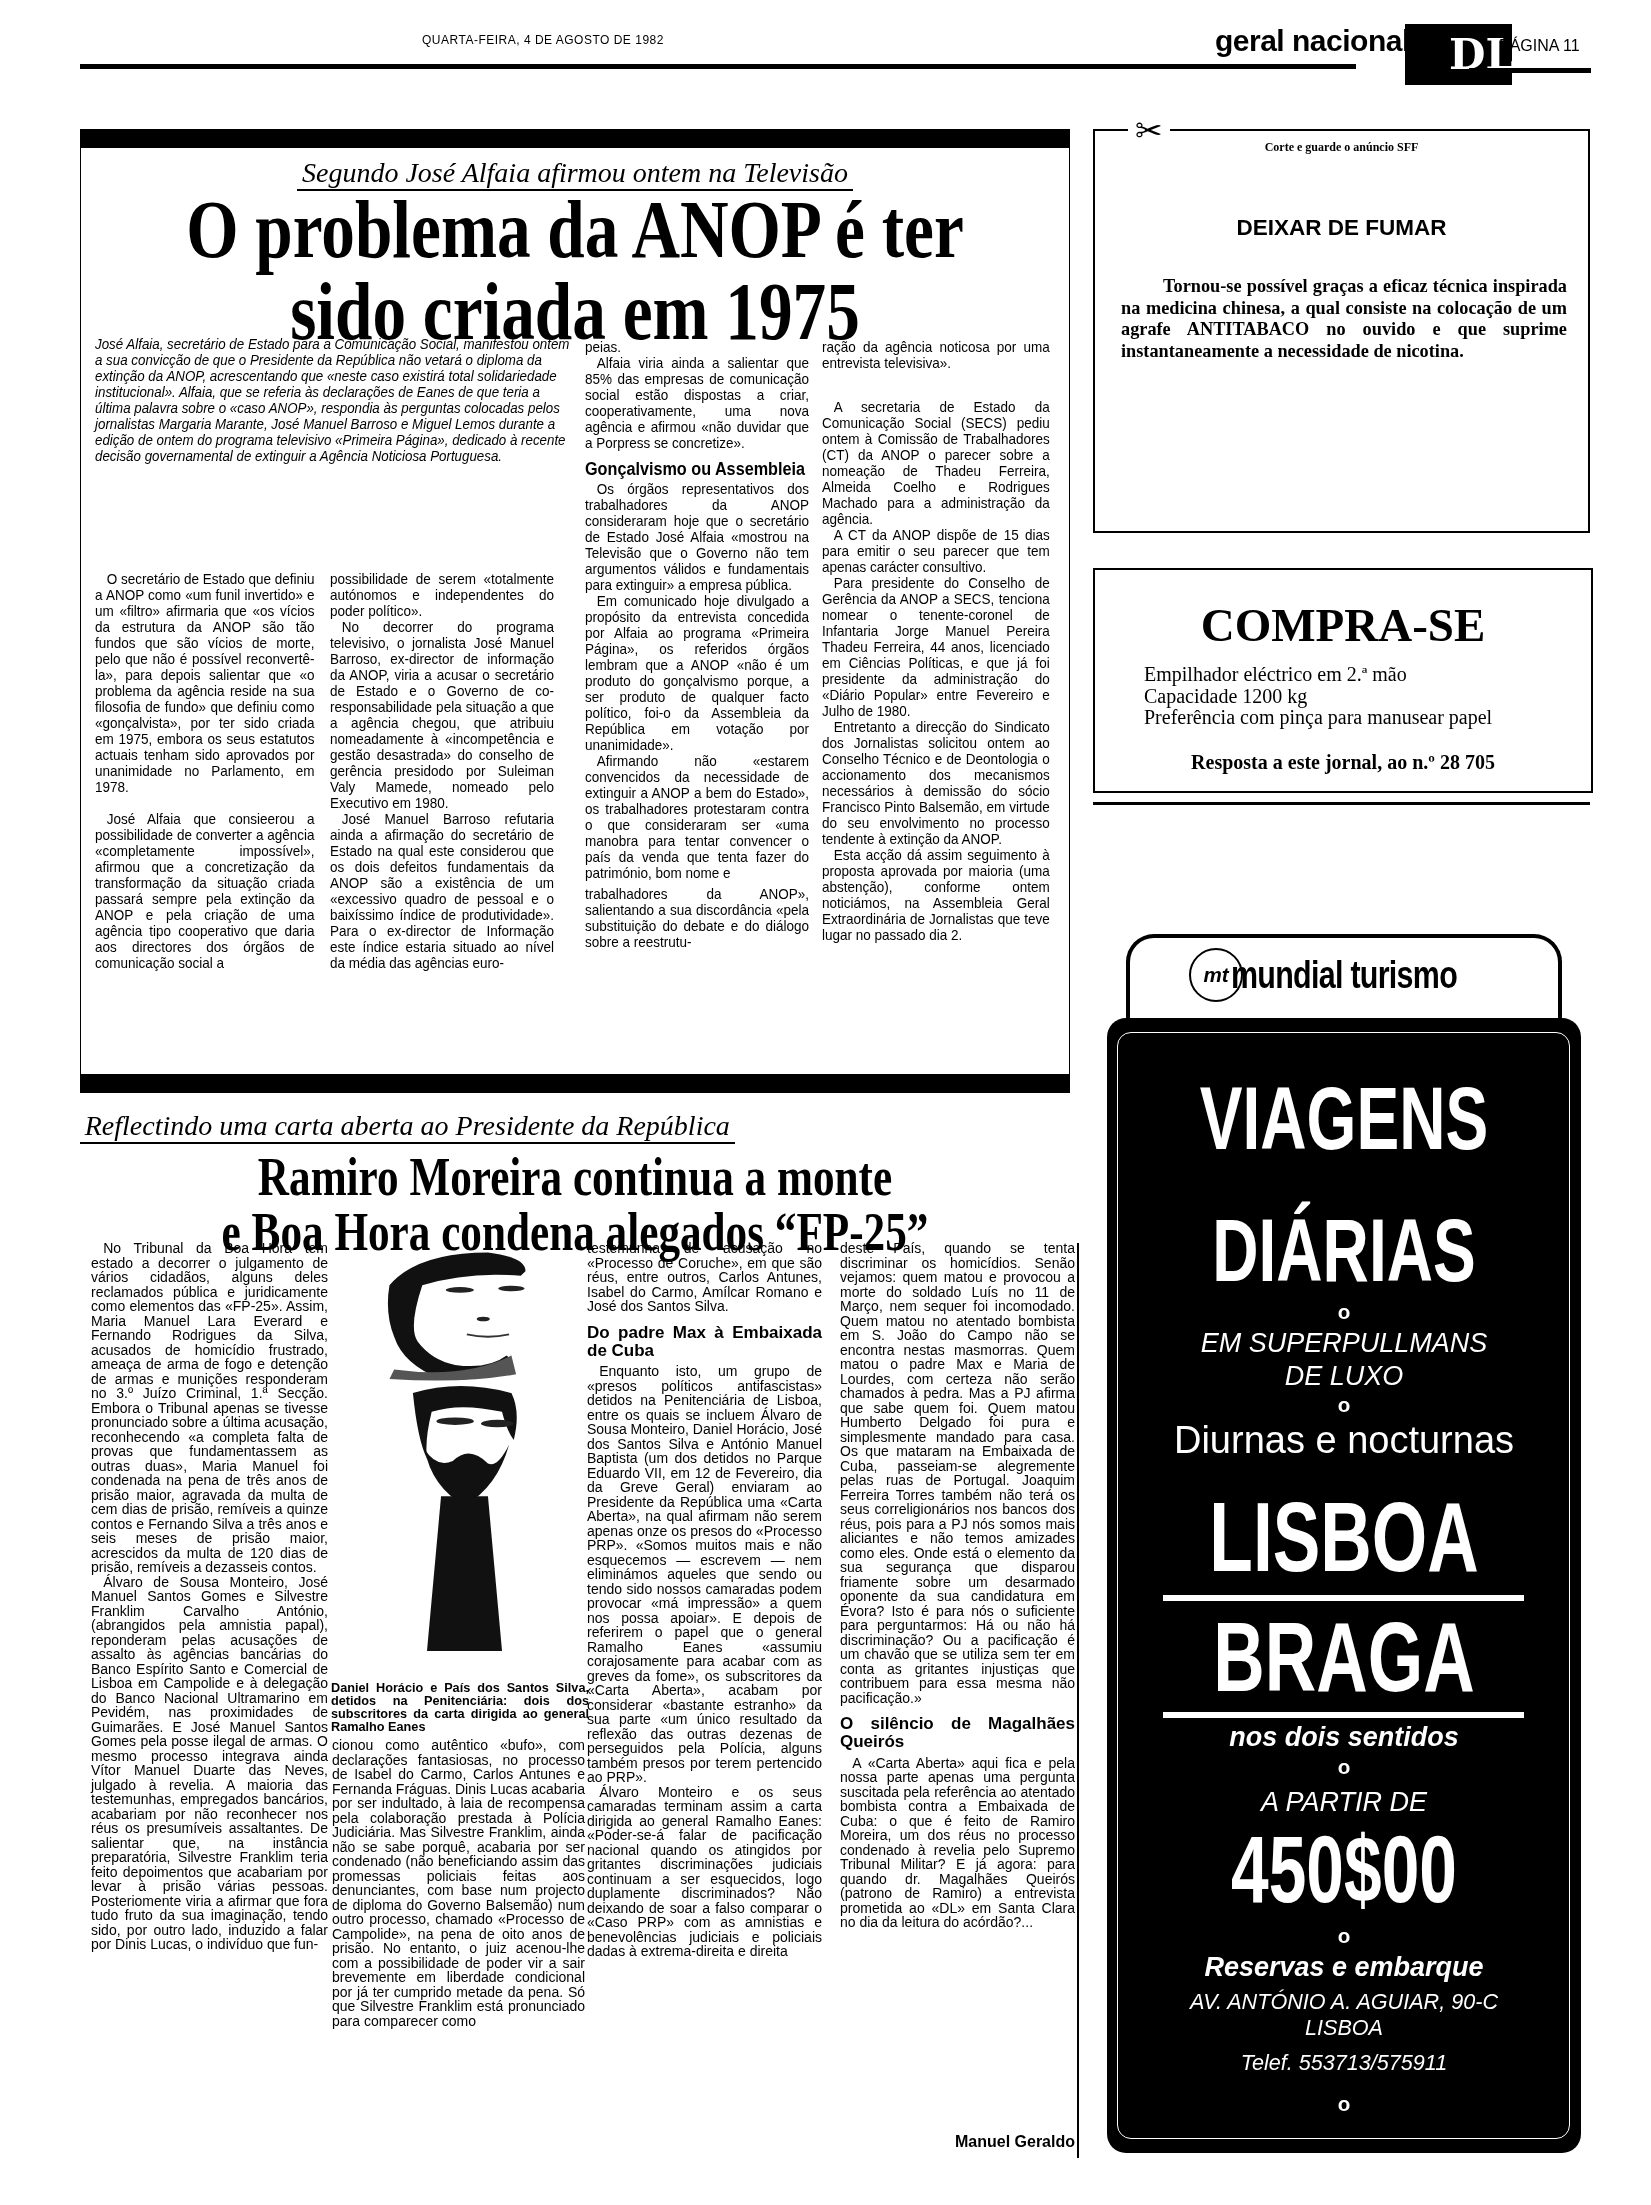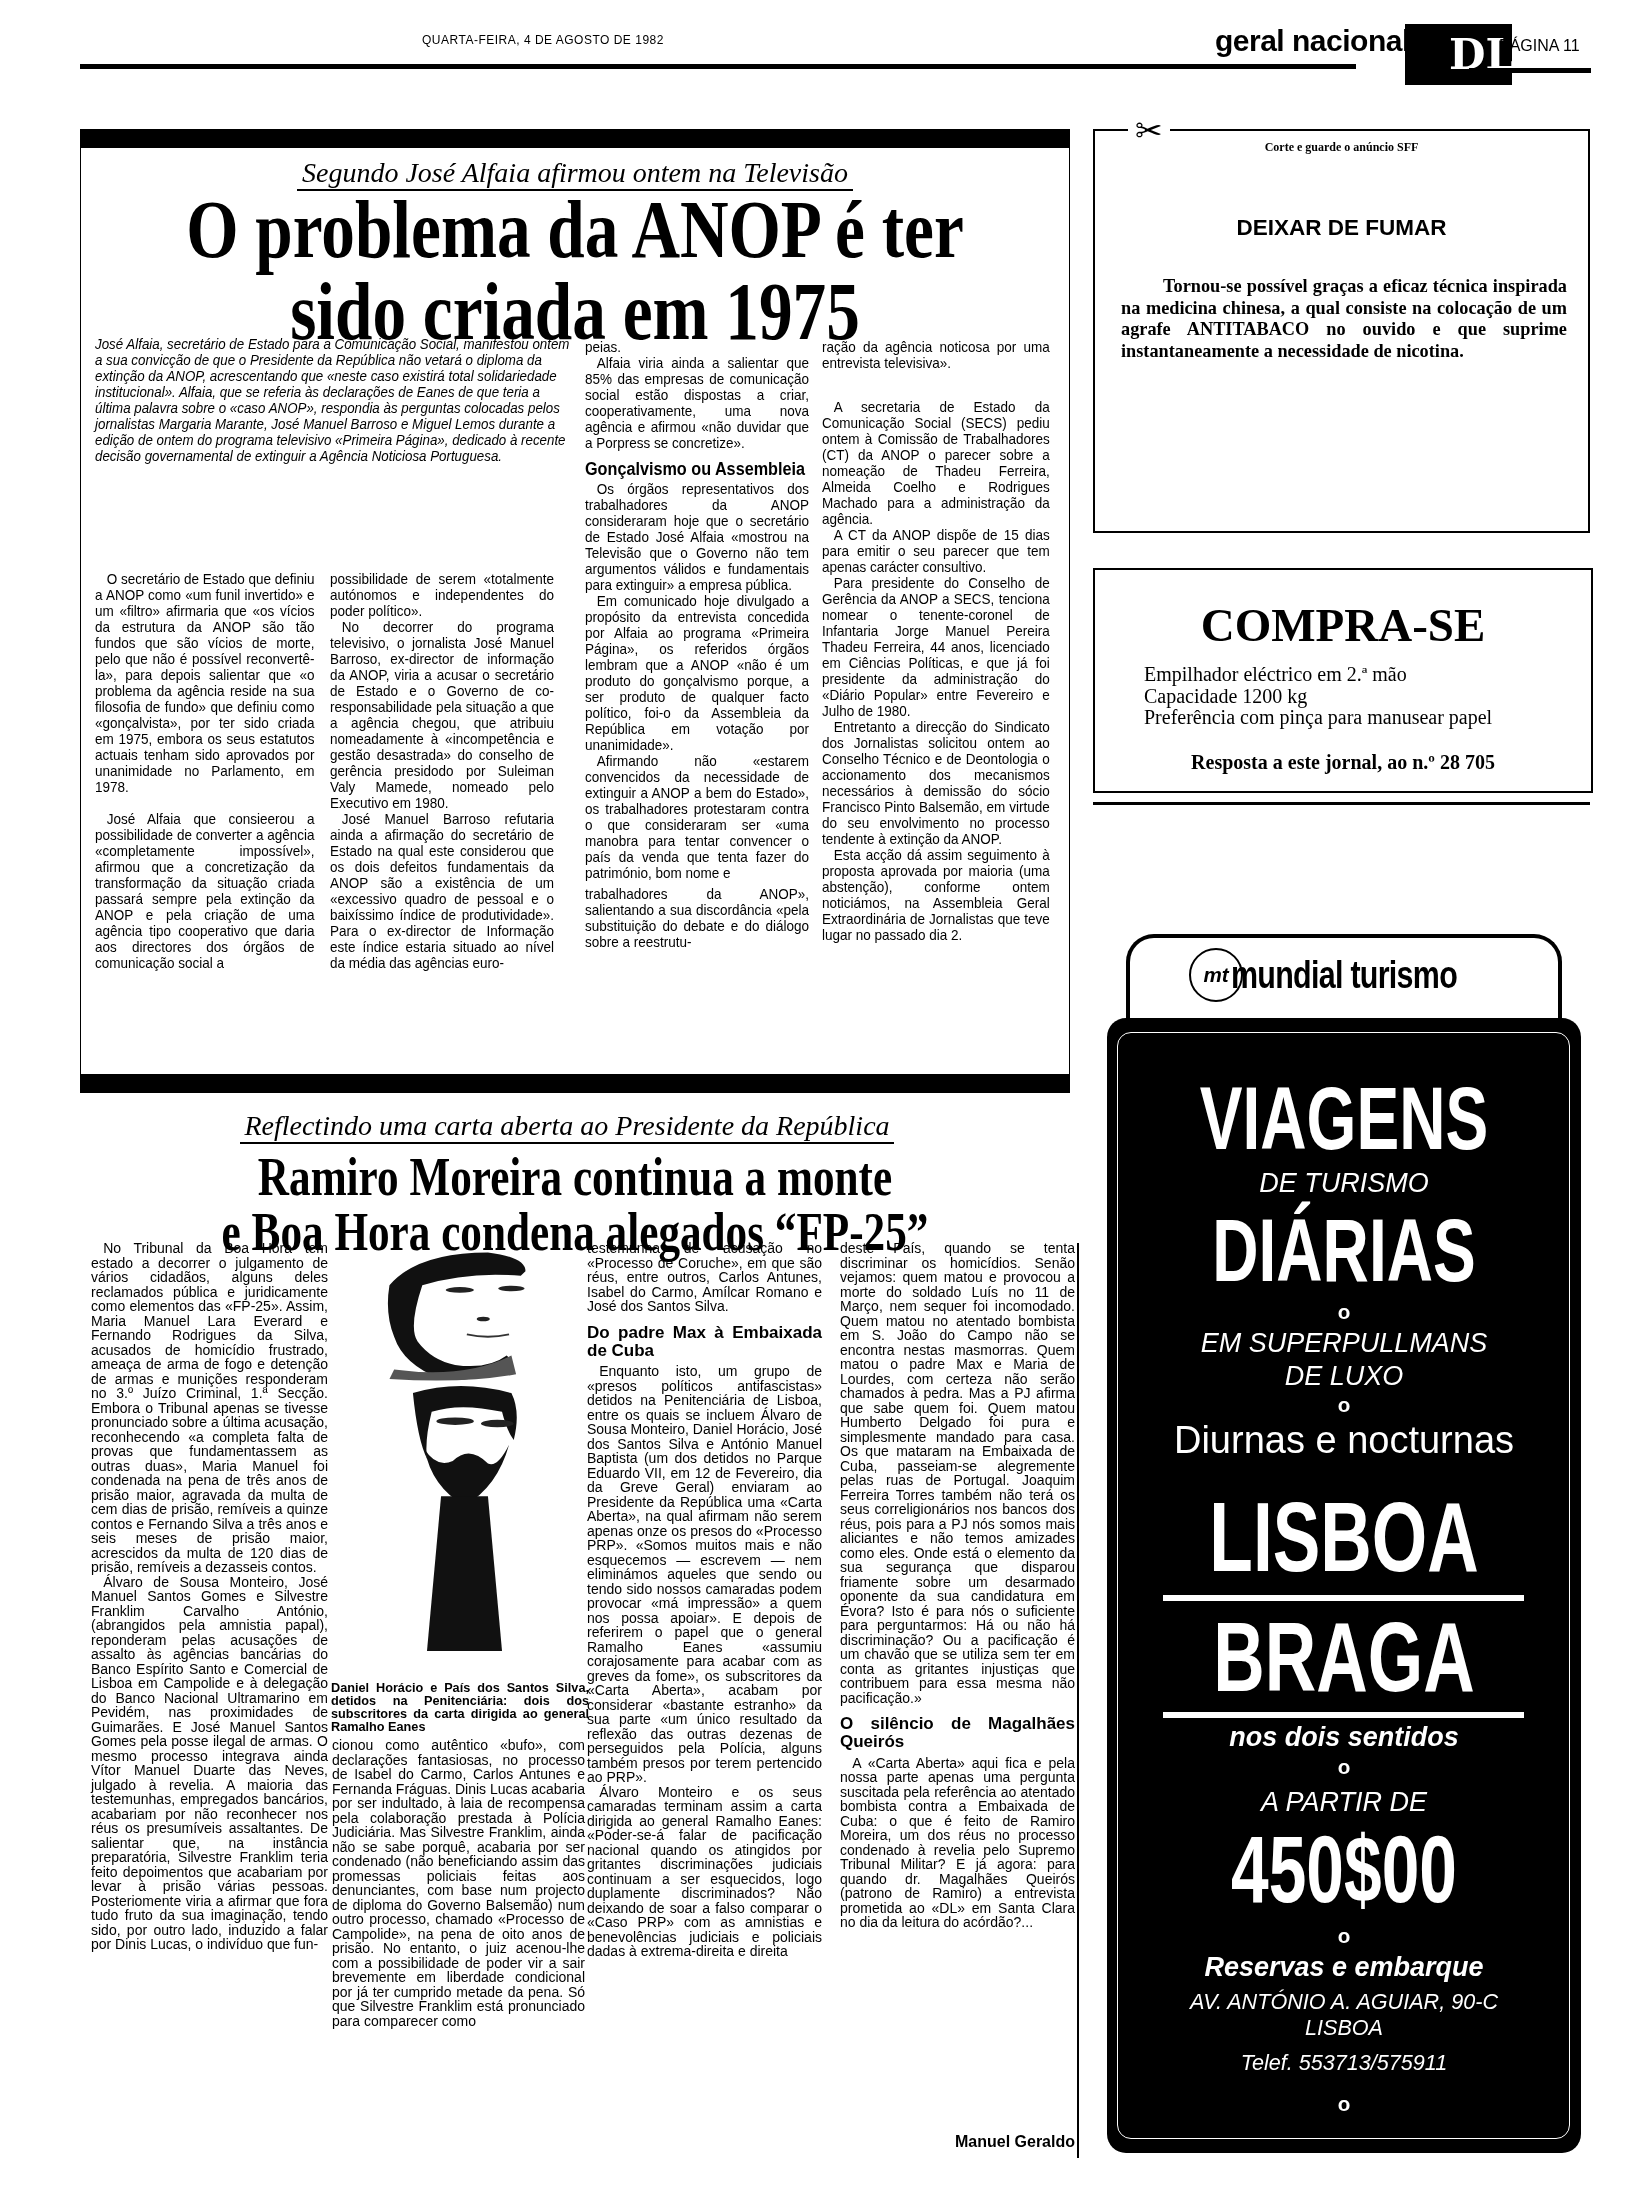--- a/index.html
+++ b/index.html
@@ -25,21 +25,21 @@
   .col p{margin:0 0 0 0;text-indent:13px;}
   .col p.gap{margin-top:16px;}
   .col h4{margin:9.4px 0 1.9px;font-size:18px;line-height:19px;font-weight:bold;}
   .narrow{transform:scaleX(0.9);transform-origin:left top;}
   #art1-col1{left:14px;top:441px;width:221px;}
   #art1-col2{left:249px;top:441px;width:225px;}
   #art1-col3{left:504px;top:209px;width:225px;}
   #art1-col4{left:741px;top:209px;width:230px;}
 
   
-  #art2-kicker{left:72px;width:990px;top:1110px;text-align:center;font-family:"Liberation Serif",serif;font-style:italic;font-size:28px;}
+  #art2-kicker{left:80px;width:990px;top:1110px;font-family:"Liberation Serif",serif;font-style:italic;font-size:28px;}
   #art2-kicker span{border-bottom:2.8px solid #000;padding:0 4.7px 0.9px;}
   #art2-headline{left:80px;width:990px;top:1150px;text-align:center;font-family:"Liberation Serif",serif;font-weight:bold;font-size:54px;line-height:55px;transform:scaleX(0.8);transform-origin:center top;}
   .col2{position:absolute;font-size:14px;line-height:14.5px;text-align:justify;font-family:"Liberation Sans",sans-serif;}
   .col2 p{margin:0;text-indent:12.2px;}
   .col2 h4{margin:10.3px 0 4.7px;font-size:17px;line-height:18px;font-weight:bold;}
   #art2-col1{left:91px;top:1241px;width:237px;}
   #art2-photo{left:347px;top:1243px;width:235px;height:408px;}
   #art2-caption{left:331px;top:1682px;width:258px;font-weight:bold;font-size:12.7px;line-height:13px;text-align:justify;}
   #art2-col2{left:332px;top:1738px;width:253px;}
   #art2-col3{left:587px;top:1241px;width:235px;}
@@ -179,21 +179,20 @@
 </div>
 <div class="abs" id="ad-sep"></div>
 
 <div class="abs" id="ad3">
   <div class="abs" id="ad3-frame-top"></div>
   <div class="abs" id="ad3-globe">mt</div>
   <div class="abs" id="ad3-brand">mundial turismo</div>
   <div class="abs" id="ad3-panel">
     <div class="abs" id="ad3-inner"></div>
     <div class="w big" style="top:56px;">VIAGENS</div>
-    <div class="w ital" style="top:150px;">DE TURISMO</div>
     <div class="w big" style="top:188px;">DIÁRIAS</div>
     <div class="w dot" style="top:282px;">o</div>
     <div class="w ital" style="top:343px;">DE LUXO</div>
     <div class="w ital" style="top:310px;">EM SUPERPULLMANS</div>
     <div class="w dot" style="top:375px;">o</div>
     <div class="w" style="top:401px;font-size:38px;">Diurnas e nocturnas</div>
     <div class="w big" style="top:469px;font-size:99px;line-height:99px;">LISBOA</div>
     <div class="wline" style="top:577px;"></div>
     <div class="w big" style="top:589px;font-size:99px;line-height:99px;">BRAGA</div>
     <div class="wline" style="top:694px;"></div>

